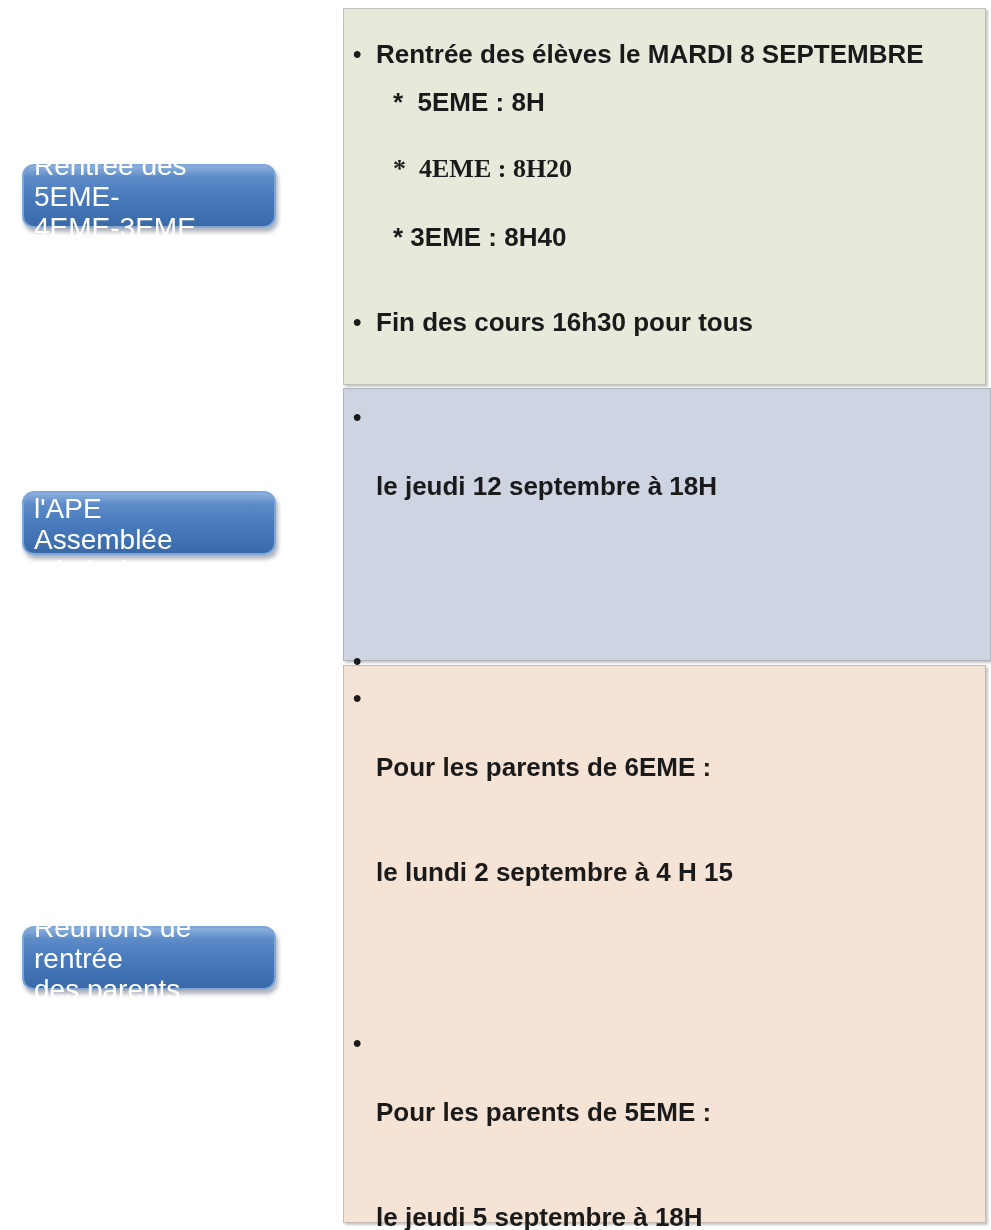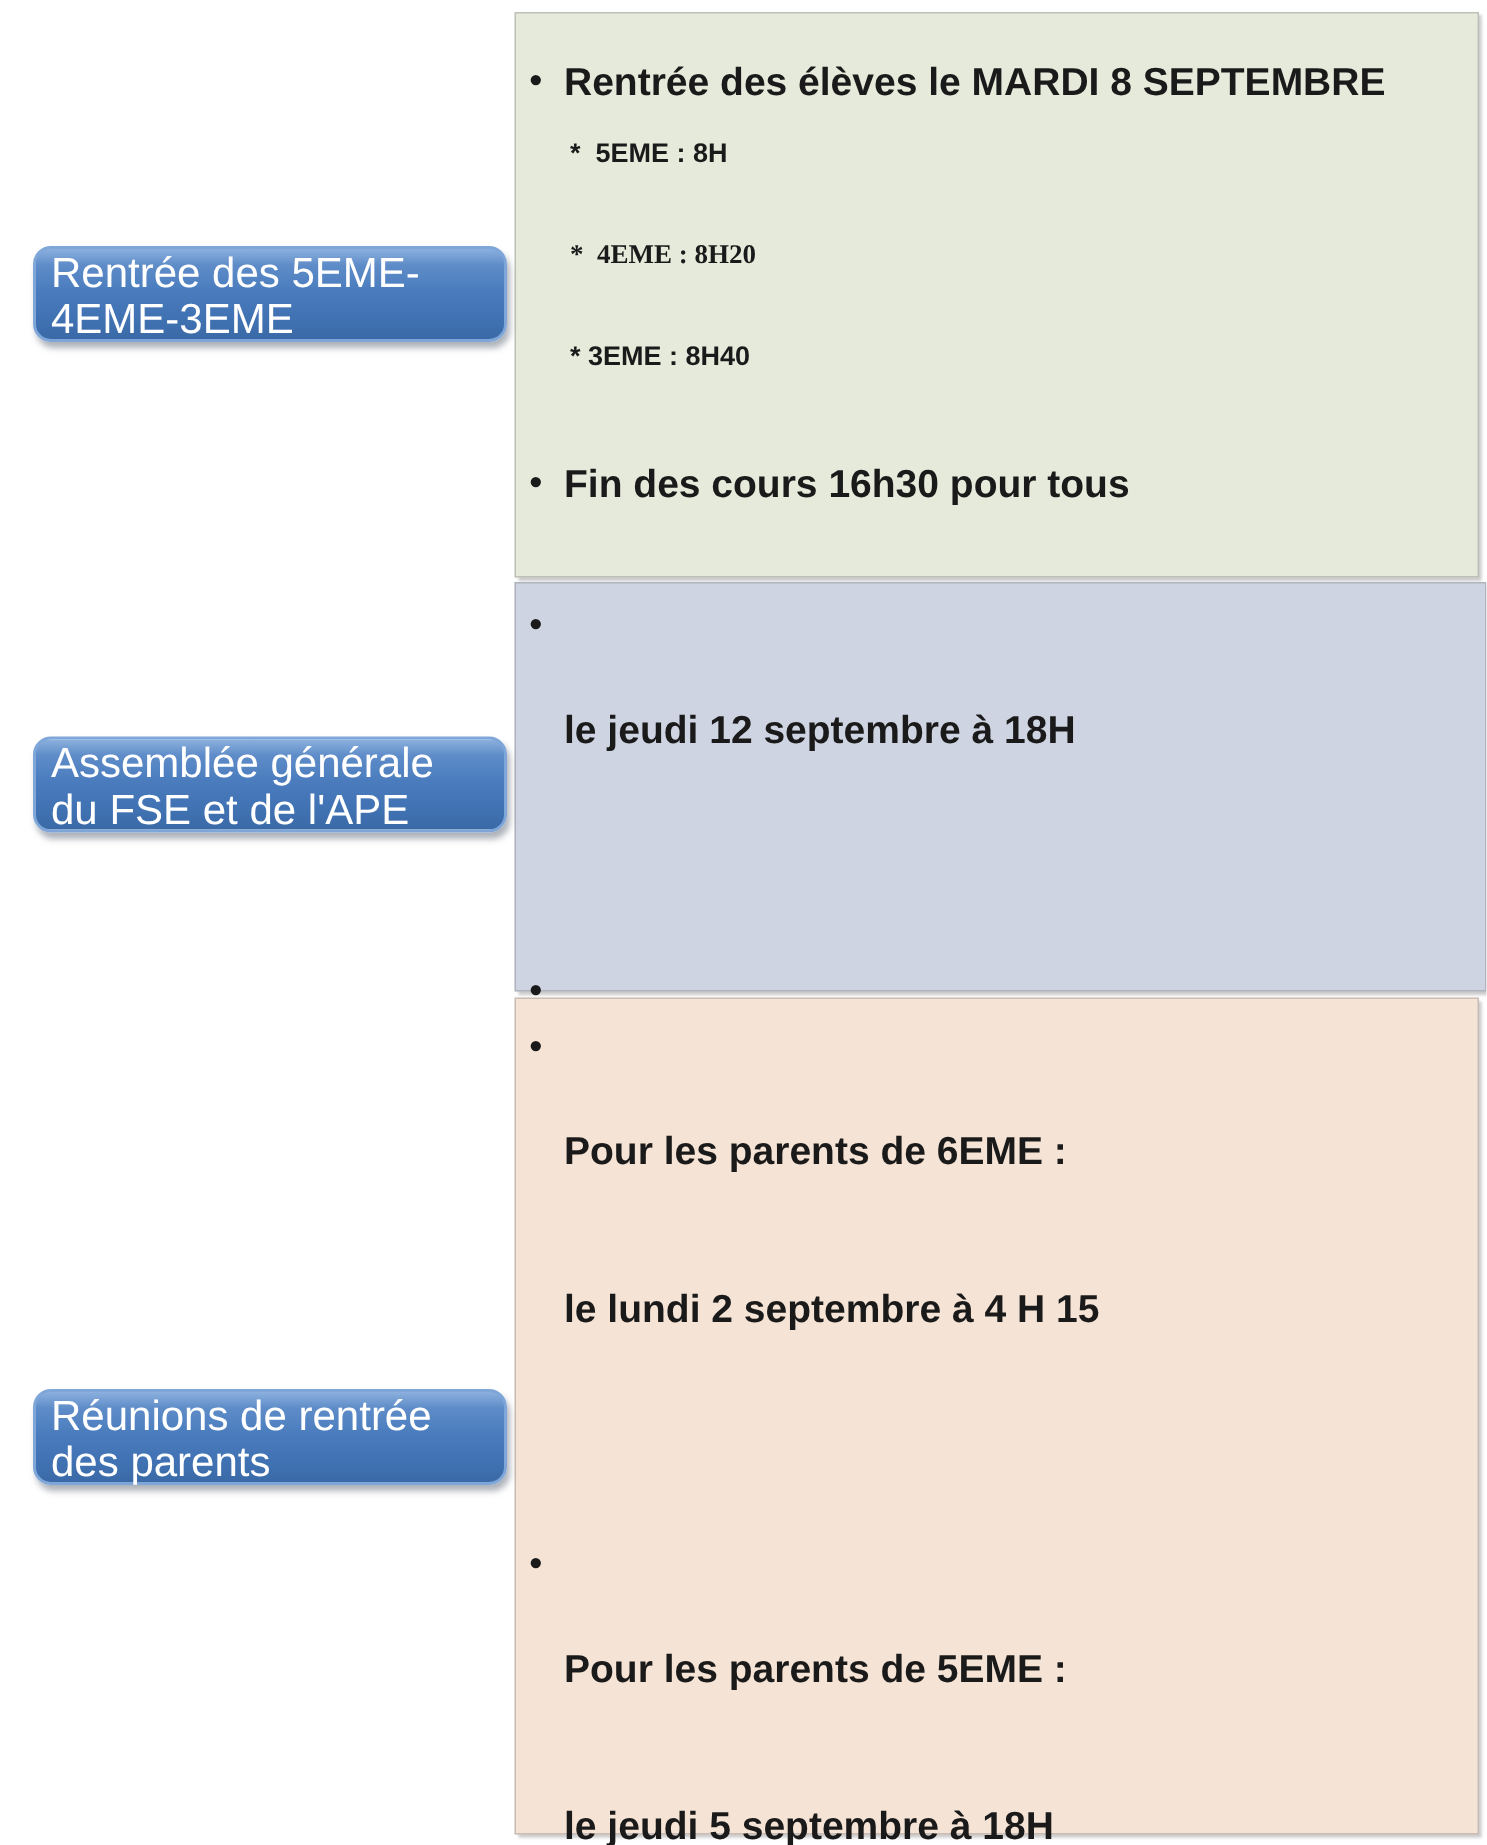--- a/index.html
+++ b/index.html
@@ -53,38 +53,38 @@
     flex: 0 0 32px;
     font-size: 24px;
   }
   .bullet-text { flex: 1; }
 
   #panel-assemblees .bullet-item,
   #panel-reunions .bullet-item { line-height: 35px; }
 
   .sub-line {
     font-weight: bold;
-    font-size: 18px;
+    font-size: 26px;
     line-height: 34px;
-    margin-left: 36px;
+    margin-left: 49px;
     white-space: pre-wrap;
   }
   .sub-1 { margin-top: 14px; }
   .sub-2 { margin-top: 33px; font-family: Liberation Serif, serif; }
   .sub-3 { margin-top: 34px; }
 
   #item-fin        { margin-top: 51px; }
   #item-ape        { margin-top: 69px; }
   #item-5eme       { margin-top: 65px; }
 
   
   .callout {
     position: absolute;
     left: 22px;
-    width: 316px;
+    width: 254px;
     height: 64px;
     box-sizing: border-box;
     border-radius: 12px;
     border: 2px solid #7EA6D8;
     background: linear-gradient(180deg, #8CB0DE 0%, #5E8CC8 18%, #4B7DBE 45%, #4173B4 75%, #3A69A6 100%);
     box-shadow: 2px 4px 4px rgba(105,115,130,0.55);
     color: #ffffff;
     font-size: 28px;
     line-height: 31px;
     padding: 1px 4px 0 10px;
@@ -154,21 +154,21 @@
       </div>
 
     </div>
   </div>
 
   <div class="callout" id="callout-rentree">
     <div class="callout-line">Rentrée des 5EME-</div>
     <div class="callout-line">4EME-3EME</div>
   </div>
   <div class="callout" id="callout-assemblees">
+    <div class="callout-line">du FSE et de l'APE</div>
     <div class="callout-line">Assemblée générale</div>
-    <div class="callout-line">du FSE et de l'APE</div>
   </div>
   <div class="callout" id="callout-reunions">
     <div class="callout-line">Réunions de rentrée</div>
     <div class="callout-line">des parents</div>
   </div>
 
 </div>
 
 </body></html>

